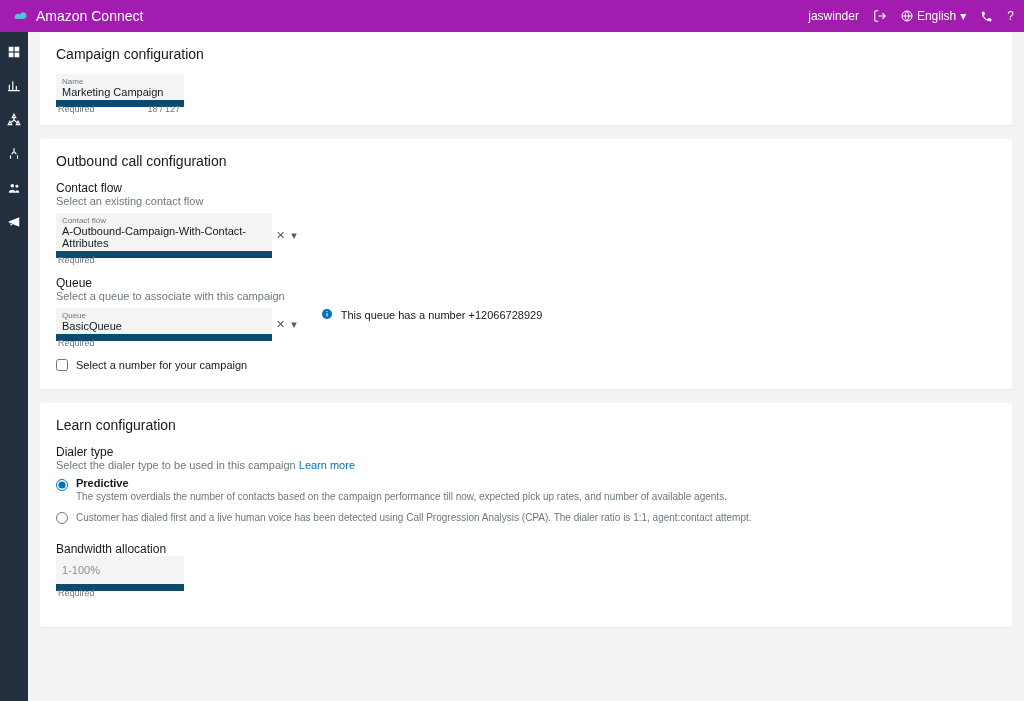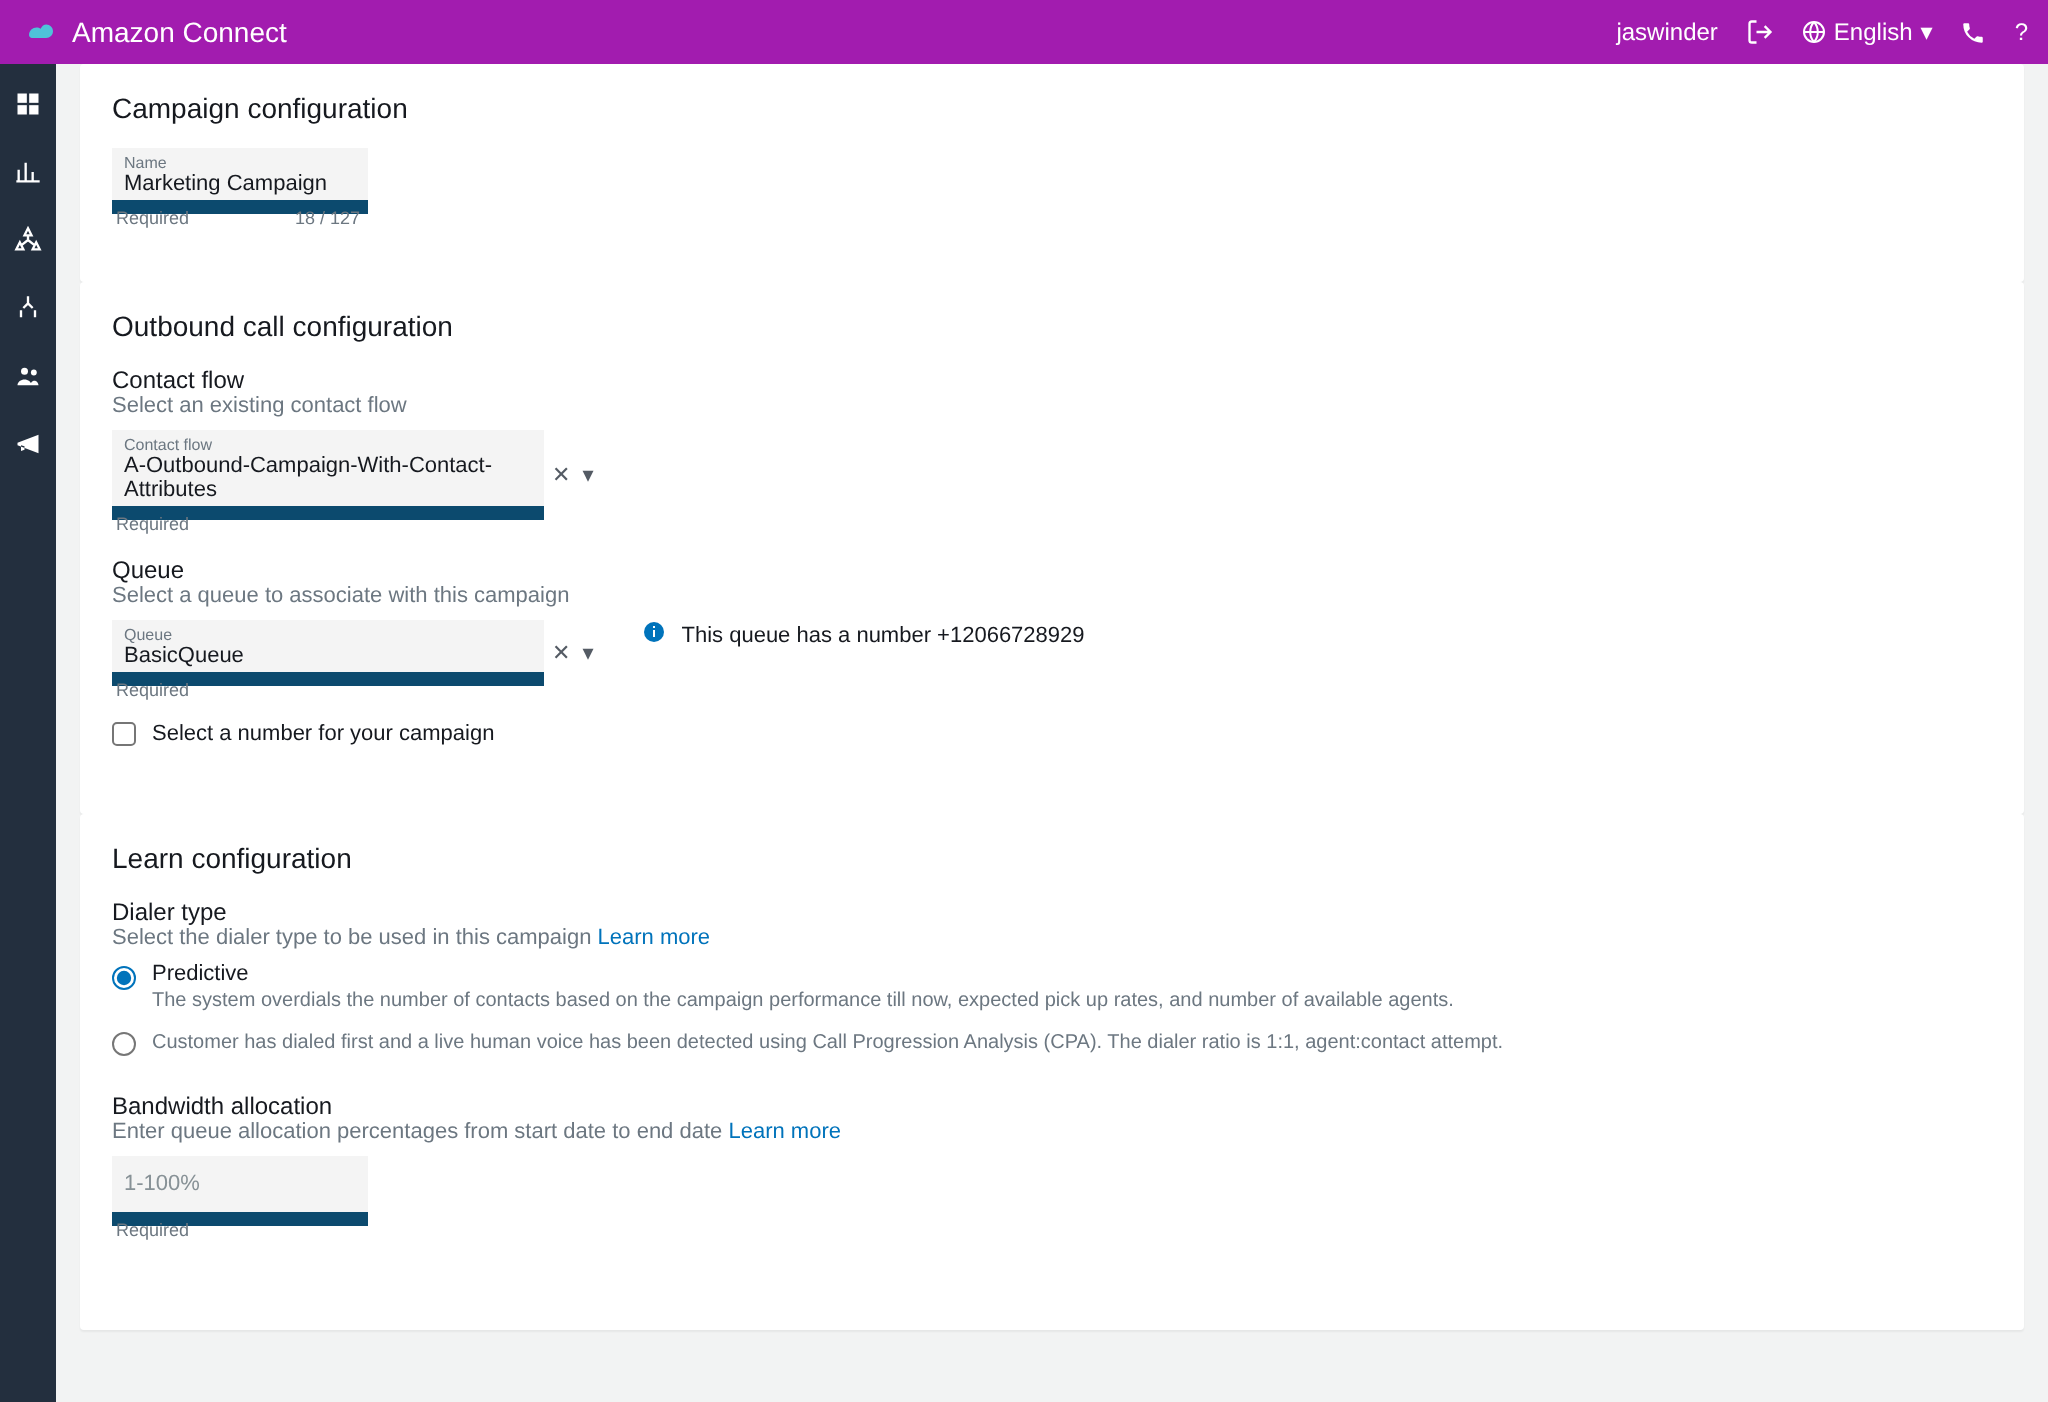--- a/index.html
+++ b/index.html
@@ -88,21 +88,22 @@
     color: #fff;
     font-size: 12px;
     padding: 6px 16px;
     border-radius: 2px;
     cursor: pointer;
   }
 
   .card {
     background: #fff;
     border-radius: 2px;
-    padding: 14px 16px 34px 16px;
+    padding: 14px 16px 18px 16px;
+    margin-bottom: 14px;
     box-shadow: 0 1px 1px rgba(0,0,0,0.05);
   }
   .card-title {
     font-size: 14px;
     font-weight: 500;
     margin-bottom: 12px;
     color: #16191f;
   }
   .field-label {
     font-size: 12px;
@@ -149,21 +150,21 @@
   }
   .info-row { display:flex; align-items:center; gap:8px; margin-left: 20px; font-size:11px; color:#16191f;}
   .info-row .info-icon { color:#0073bb; }
 
   .checkbox-row { display:flex; align-items:center; gap:8px; margin-top:14px; font-size:11px; color:#16191f;}
   .checkbox-row input { width:12px; height:12px; }
 
   .radio-group { margin-bottom: 12px; }
   .radio-row { display:flex; gap:8px; align-items:flex-start; margin-bottom:8px; }
   .radio-row input { margin-top:2px; width:12px; height:12px; accent-color:#0073bb;}
-  .radio-row .r-title { font-size:11px; font-weight:400; color:#16191f; }
+  .radio-row .r-title { font-size:11px; font-weight:700; color:#16191f; }
   .radio-row .r-desc { font-size:10px; color:#6c7781; margin-top:2px; }
 
   .section { margin-bottom: 18px; }
 </style>
 </head>
 <body>
 
 <div class="topbar">
   <div class="logo-wrap">
     <span>
@@ -322,24 +323,20 @@
           <input type="radio" name="dialer" style="">
           <div>
             <div class="r-desc">Customer has dialed first and a live human voice has been detected using Call Progression Analysis (CPA). The dialer ratio is 1:1, agent:contact attempt.</div>
           </div>
         </div>
       </div>
     </div>
 
     <div class="section">
       <div class="field-label">Bandwidth allocation</div>
-      <div class="field-help">
-        <span>Enter queue allocation percentages from start date to end date</span>
-        <a class="link">Learn more</a>
-      </div>
       <div class="input-box" style="width:128px; padding:8px 6px;">
         <div class="val" style="color:#879196;">1-100%</div>
         <div class="req">Required</div>
       </div>
     </div>
   </div>
 
 </div>
 
 </body></html>

